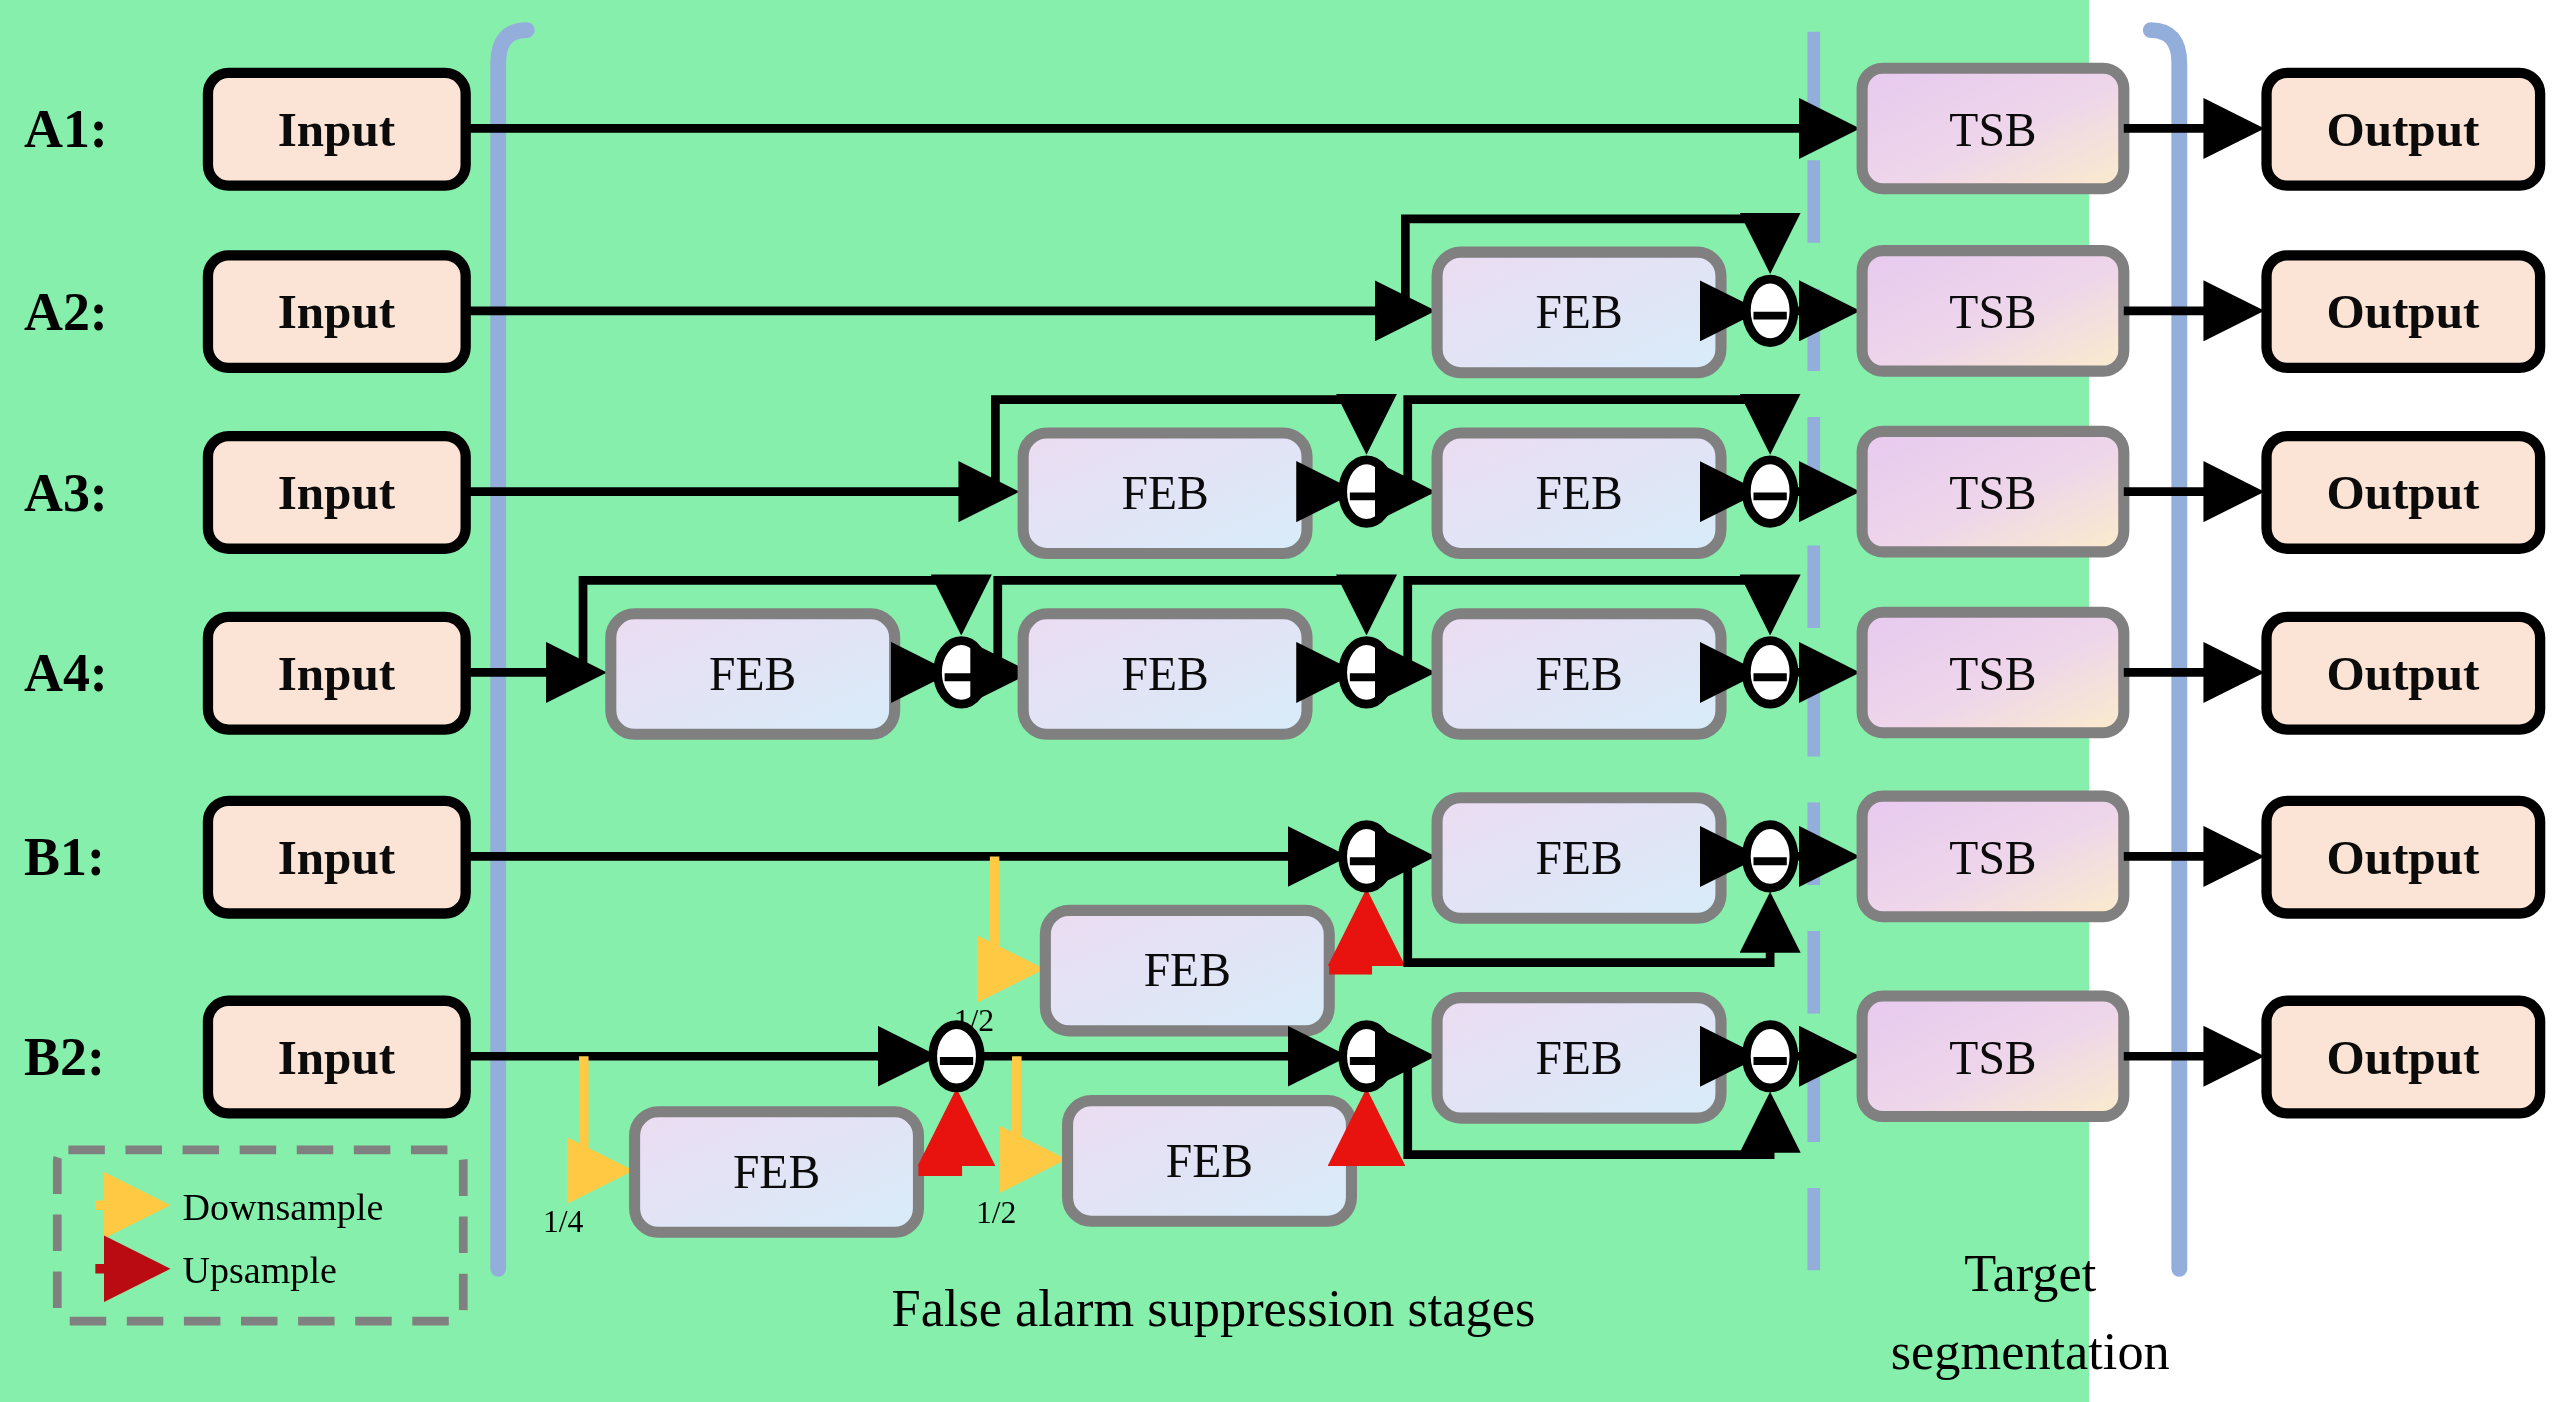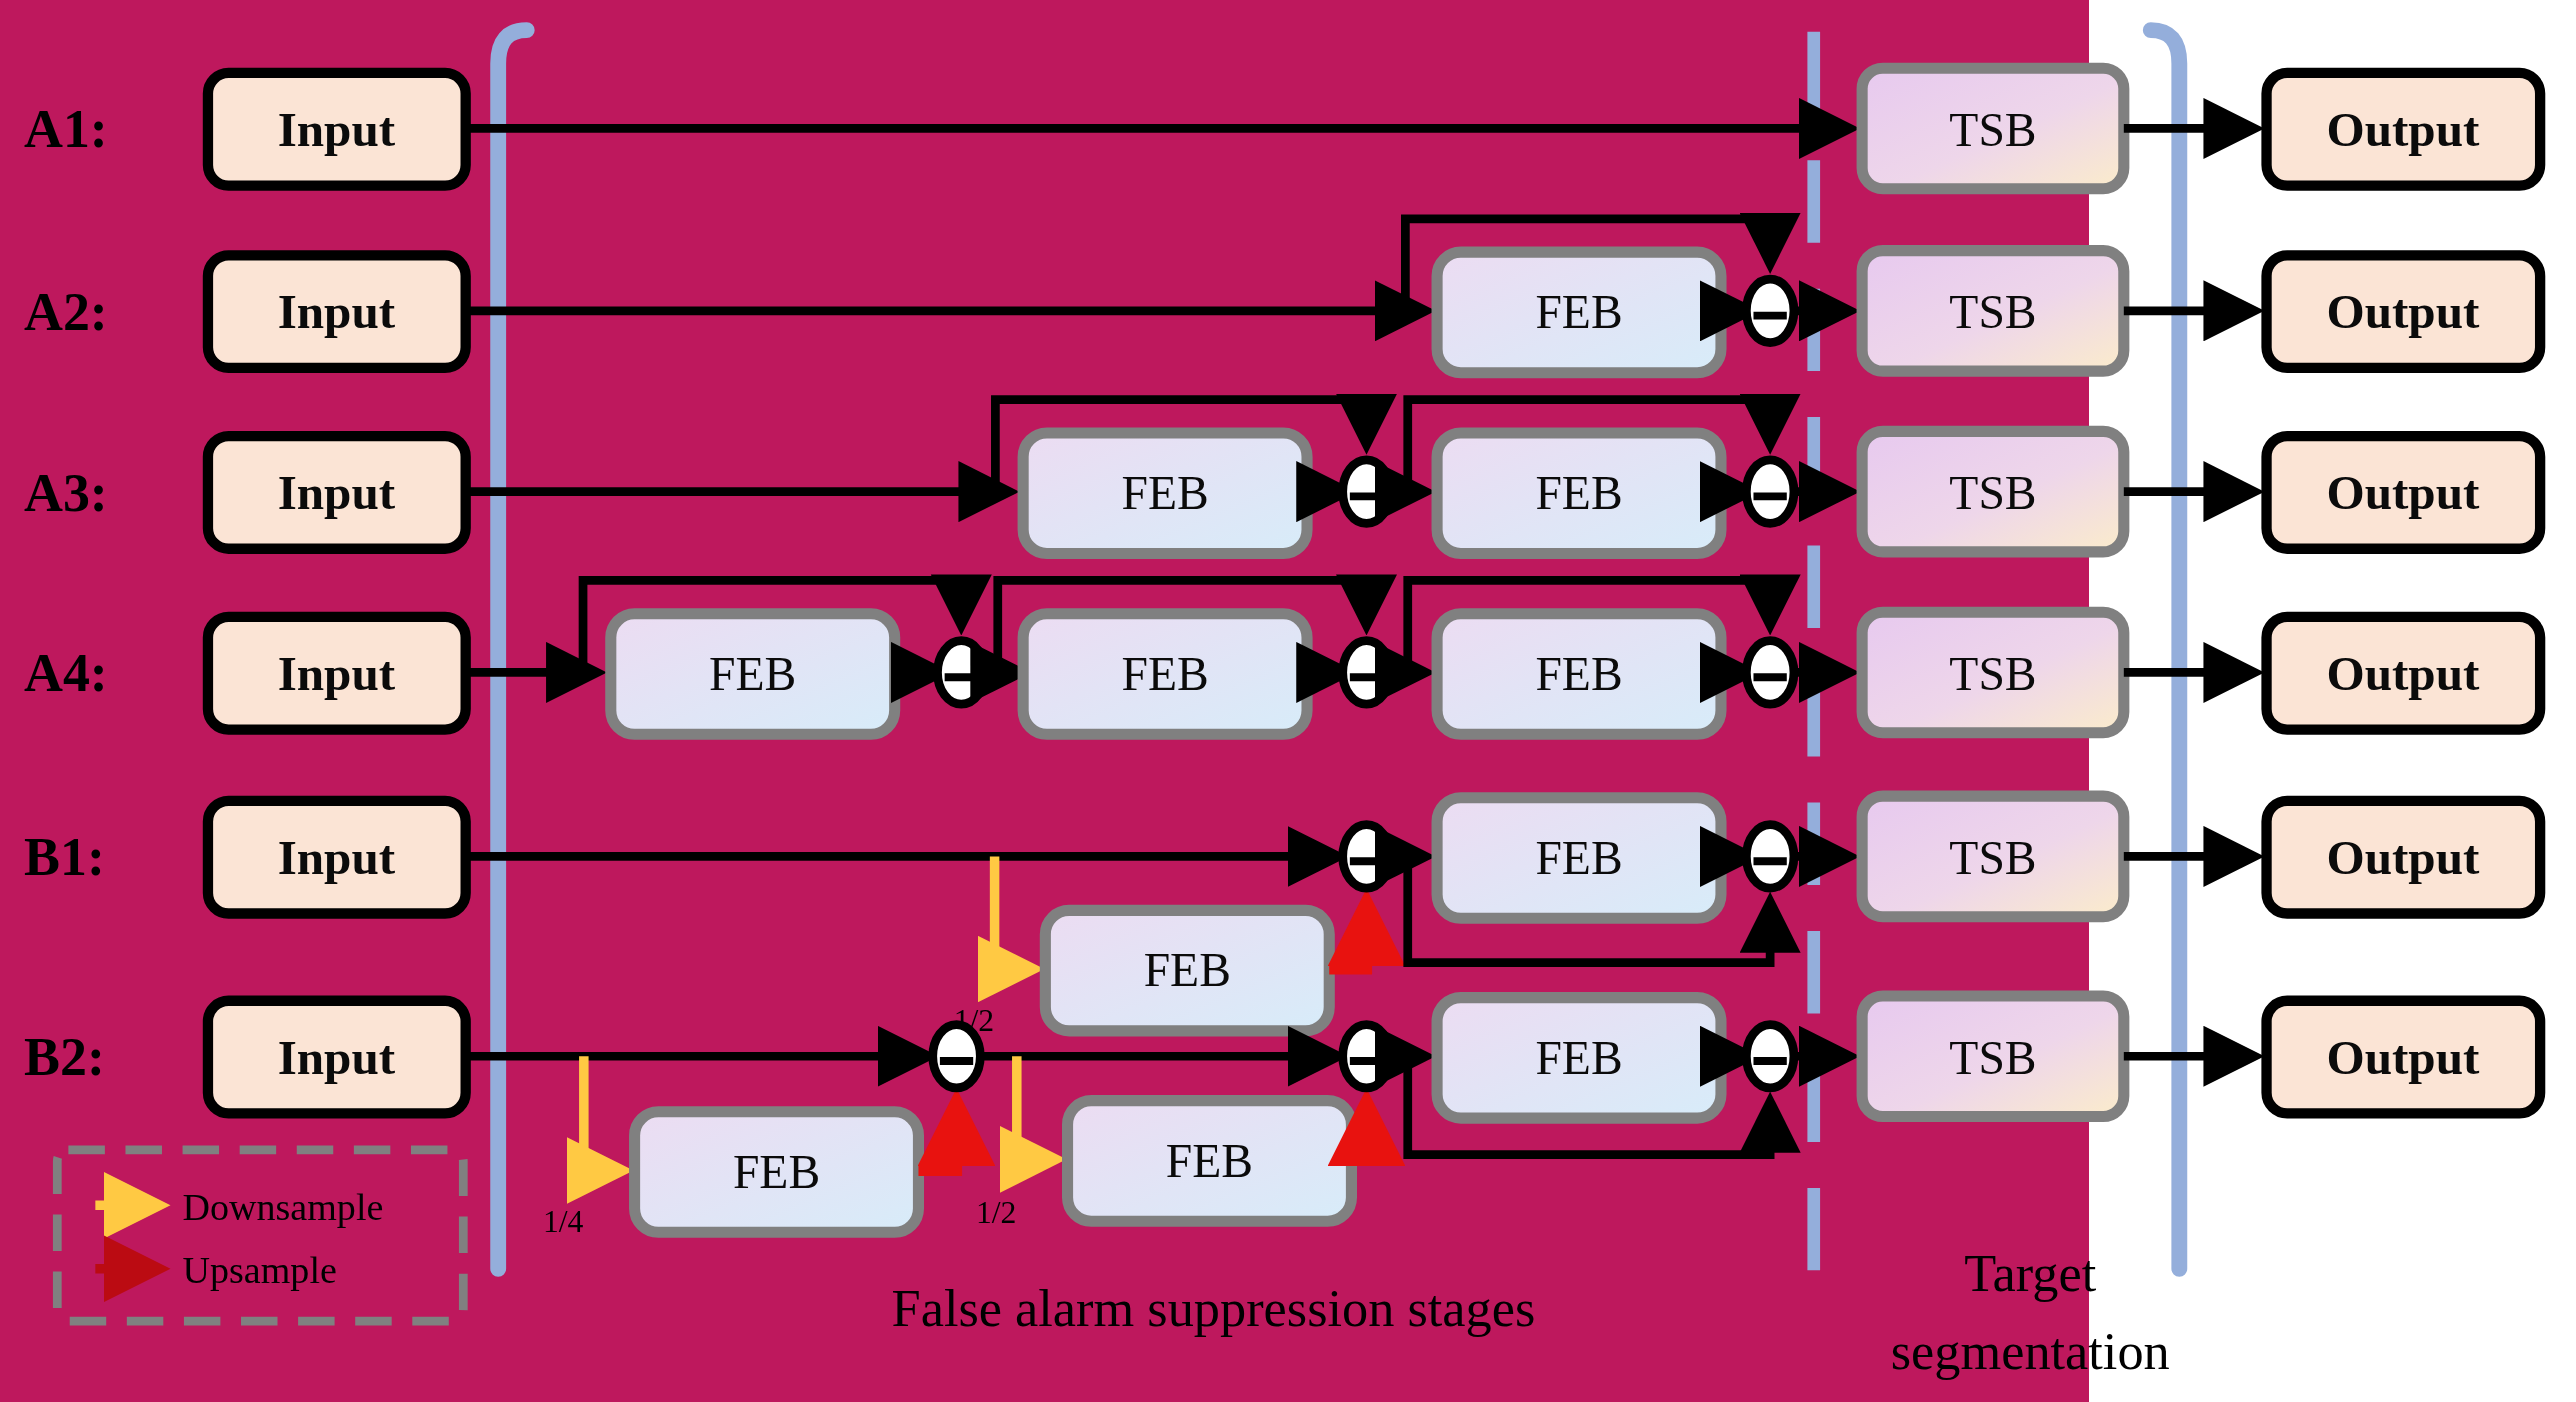--- a/index.html
+++ b/index.html
@@ -1,18 +1,18 @@
 <!DOCTYPE html>
 <html style="font-size:12.7px"><head>
 <meta charset="utf-8">
 <style>
   html,body{margin:0;padding:0;background:#ffffff;}
   body{width:2576px;height:1402px;overflow:hidden;
        font-family:"Liberation Serif", serif;}
-  #stage{position:relative;width:2089px;height:1402px;background:#be185d;}
+  #stage{position:relative;width:2089px;height:1402px;background:#86efac;}
   svg{position:absolute;left:0;top:0;width:2576px;height:1402px;}
   .rowlabel{font-family:"Liberation Serif", serif;font-weight:bold;font-size:68px;fill:#000;}
   .boxtext-io{font-family:"Liberation Serif", serif;font-weight:bold;font-size:62px;fill:#0b0b0b;}
   .boxtext-feb{font-family:"Liberation Serif", serif;font-weight:normal;font-size:60px;fill:#0b0b0b;}
   .boxtext-tsb{font-family:"Liberation Serif", serif;font-weight:normal;font-size:60px;fill:#0b0b0b;}
   .scalelab{font-family:"Liberation Serif", serif;font-size:40px;fill:#000;}
   .caption{font-family:"Liberation Serif", serif;font-size:66px;fill:#000;}
   .legendtext{font-family:"Liberation Serif", serif;font-size:48px;fill:#000;}
 </style>
 </head>

